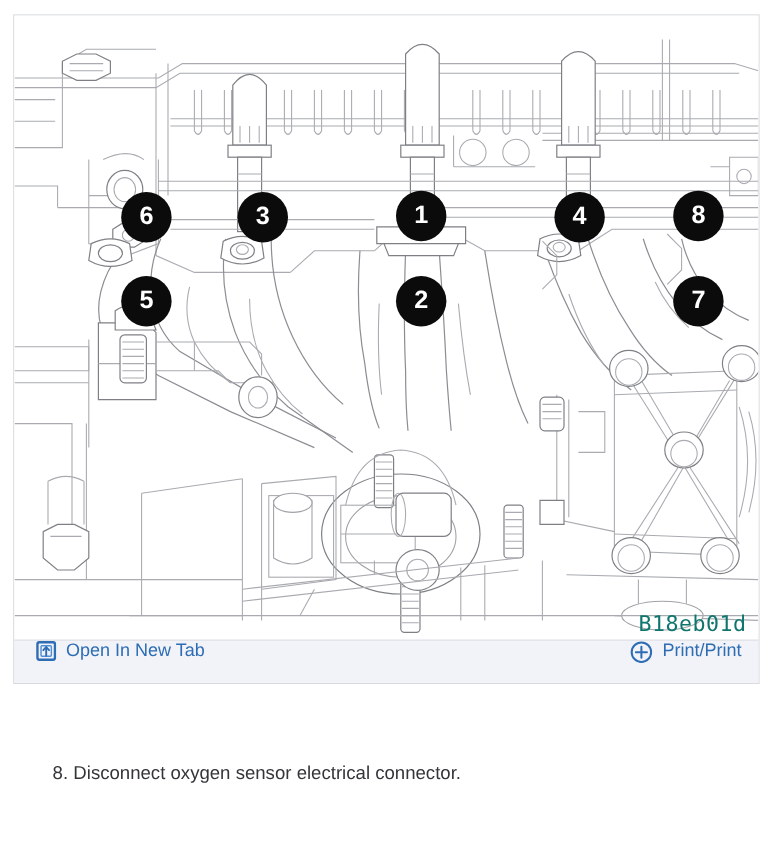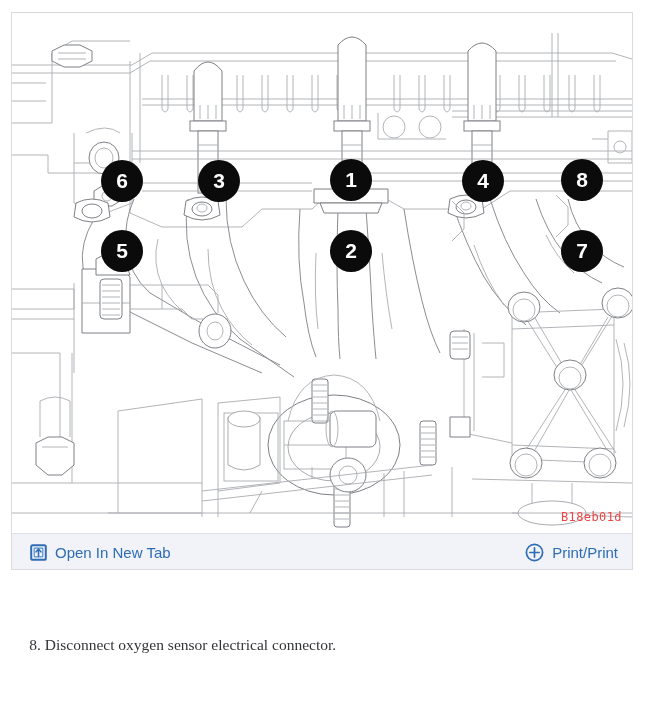--- a/index.html
+++ b/index.html
@@ -68,43 +68,42 @@
     text-align: center;
     letter-spacing: 0;
   }
 
   
   #watermark {
     position: absolute;
     right: 10px;
     top: 497px;
     font-family: "DejaVu Sans Mono", monospace;
-    font-size: 12px;
-    color: #ef4444;
+    font-size: 18px;
+    color: #0f766e;
     letter-spacing: 0.4px;
   }
 
   
   #figure-toolbar {
     position: absolute;
     left: 0;
     bottom: 0;
     width: 620px;
     height: 36px;
     background: #f1f3f8;
     border-top: 1px solid #dfe1e6;
     box-sizing: border-box;
   }
 
   .tb-btn {
     position: absolute;
     top: 0;
     height: 36px;
     display: flex;
-    align-items: center;
     gap: 8px;
     cursor: pointer;
     user-select: none;
   }
   #open-new-tab-button { left: 18px; }
   #zoom-print-button { right: 14px; }
 
   .tb-label {
     font-family: "Liberation Sans", sans-serif;
     font-size: 15px;
@@ -114,26 +113,26 @@
   .tb-icon { display: block; line-height: 0; }
 
   
   #steps {
     position: absolute;
     left: 0;
     top: 607px;
     width: 652px;
   }
   .step-line {
-    font-family: Liberation Serif, serif;
+    font-family: Liberation Sans, sans-serif;
     font-size: 15.5px;
     color: #333539;
     line-height: 25px;
     white-space: pre;
-    padding-left: 6px;
+    padding-left: 18px;
   }
   .step-line .num { }
 </style>
 </head>
 <body>
 
 <div id="page">
 
   <div id="figure-panel">
 

